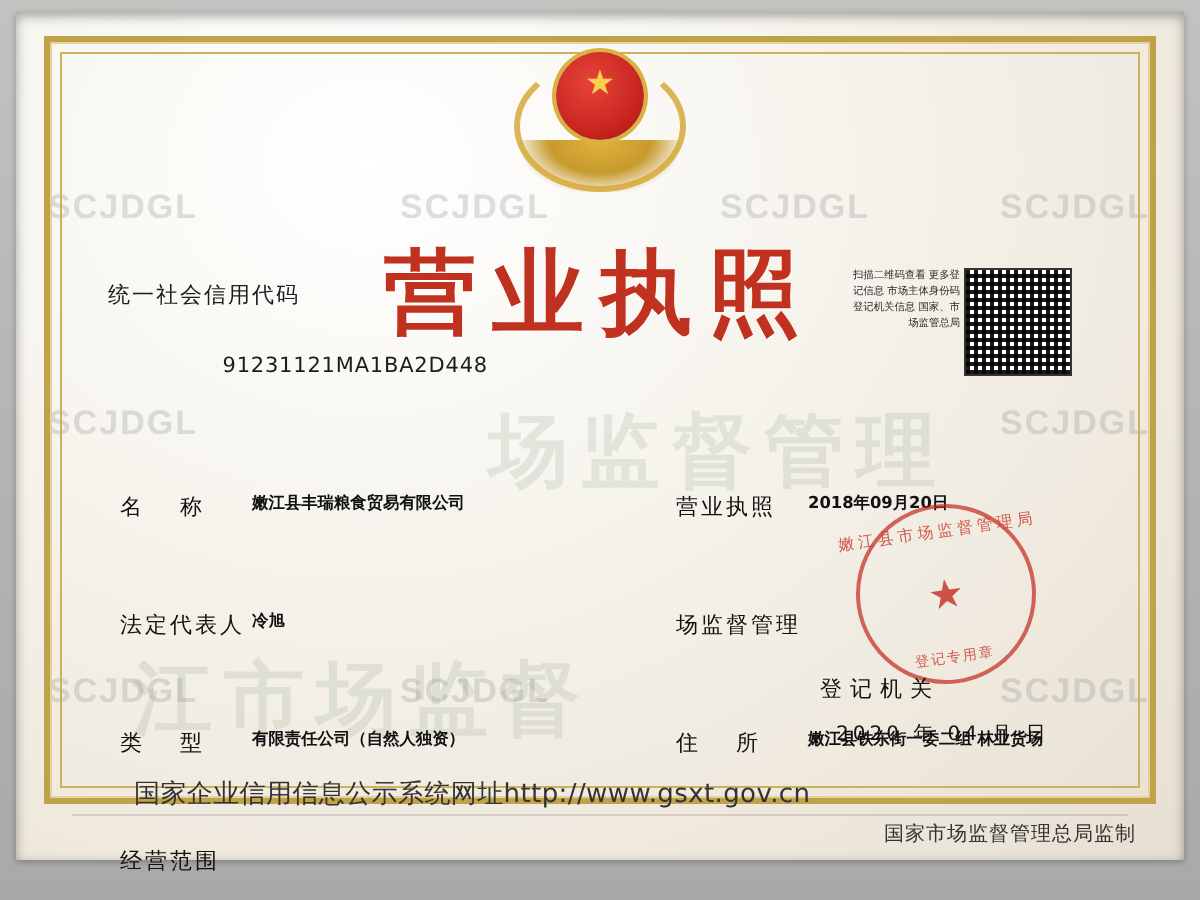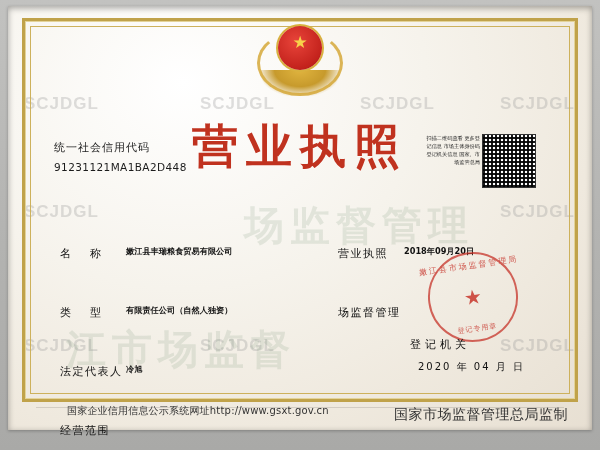--- a/index.html
+++ b/index.html
@@ -81,21 +81,21 @@
   .title{
     position:absolute;left:50%;top:110px;transform:translateX(-50%);
     font-size:46px;font-weight:700;letter-spacing:8px;
     color:#c0321f;
     text-shadow:0 1px 0 rgba(255,255,255,.5);
     font-family:"DejaVu Sans","Liberation Sans",sans-serif;
   }
   
   .code-block{position:absolute;left:46px;top:134px;width:190px;color:#1c1c1c;}
   .code-label{font-size:11px;letter-spacing:1px;}
-  .code-value{font-size:10.5px;margin-top:6px;letter-spacing:.4px;}
+  .code-value{font-size:10.5px;margin-top:22px;letter-spacing:.4px;text-align:right;}
   
   .qr{
     position:absolute;right:56px;top:128px;width:52px;height:52px;
     background:
       repeating-linear-gradient(0deg,#1a1a1a 0 2px,#fff 2px 4px),
       repeating-linear-gradient(90deg,#1a1a1a 0 2px,#fff 2px 4px);
     background-blend-mode:multiply;
     border:1px solid #333;
   }
   .qr-note{
@@ -137,24 +137,24 @@
   }
   
   .registry{
     position:absolute;left:402px;bottom:78px;font-size:11px;letter-spacing:4px;color:#111;margin-top:16px;
   }
   .dateline{
     position:absolute;left:410px;bottom:56px;font-size:10px;letter-spacing:2px;color:#111;
   }
   
   .footer-left{
-    position:absolute;left:16px;bottom:12px;font-size:10px;color:#333;letter-spacing:.2px;padding-left:43px;
+    position:absolute;left:16px;bottom:24px;font-size:13px;color:#333;letter-spacing:.2px;padding-left:43px;
   }
   .footer-right{
-    position:absolute;right:24px;bottom:6px;font-size:14px;color:#333;letter-spacing:.5px;
+    position:absolute;right:24px;bottom:6px;font-size:10px;color:#333;letter-spacing:.5px;
   }
   .hairline{
     position:absolute;left:28px;right:28px;bottom:22px;height:1px;background:rgba(0,0,0,.12);
   }
 </style>
 </head>
 <body>
 
 <div class="stage">
   <div class="paper">
@@ -198,39 +198,43 @@
 国家、市场监管总局</div>
     <div class="qr"></div>
 
     <div class="fields">
       <div class="lcol">
         <div class="f">
           <div class="k">名　称</div>
           <div class="v tiny">嫩江县丰瑞粮食贸易有限公司</div>
         </div>
         <div class="f">
+          <div class="k k5">法定代表人</div>
+          <div class="v tiny">冷旭</div>
+        </div>
+        <div class="f">
           <div class="k">类　型</div>
           <div class="v tiny">有限责任公司（自然人独资）</div>
         </div>
         <div class="f">
-          <div class="k k5">法定代表人</div>
-          <div class="v tiny">冷旭</div>
-        </div>
-        <div class="f">
           <div class="k k5">经营范围</div>
         </div>
       </div>
 
       <div class="rcol">
         <div class="f">
           <div class="k k5">营业执照</div>
           <div class="v tiny">2018年09月20日</div>
         </div>
         <div class="f">
           <div class="k k5">场监督管理</div>
+        </div>
+        <div class="f">
+          <div class="k">住　所</div>
+          <div class="v tiny">嫩江县铁东街一委二组 林业货场</div>
         </div>
       </div>
     </div>
 
     <div class="seal">
       <div class="stext">嫩江县市场监督管理局</div>
       <div class="sstar">★</div>
       <div class="sbottom">登记专用章</div>
     </div>
 

